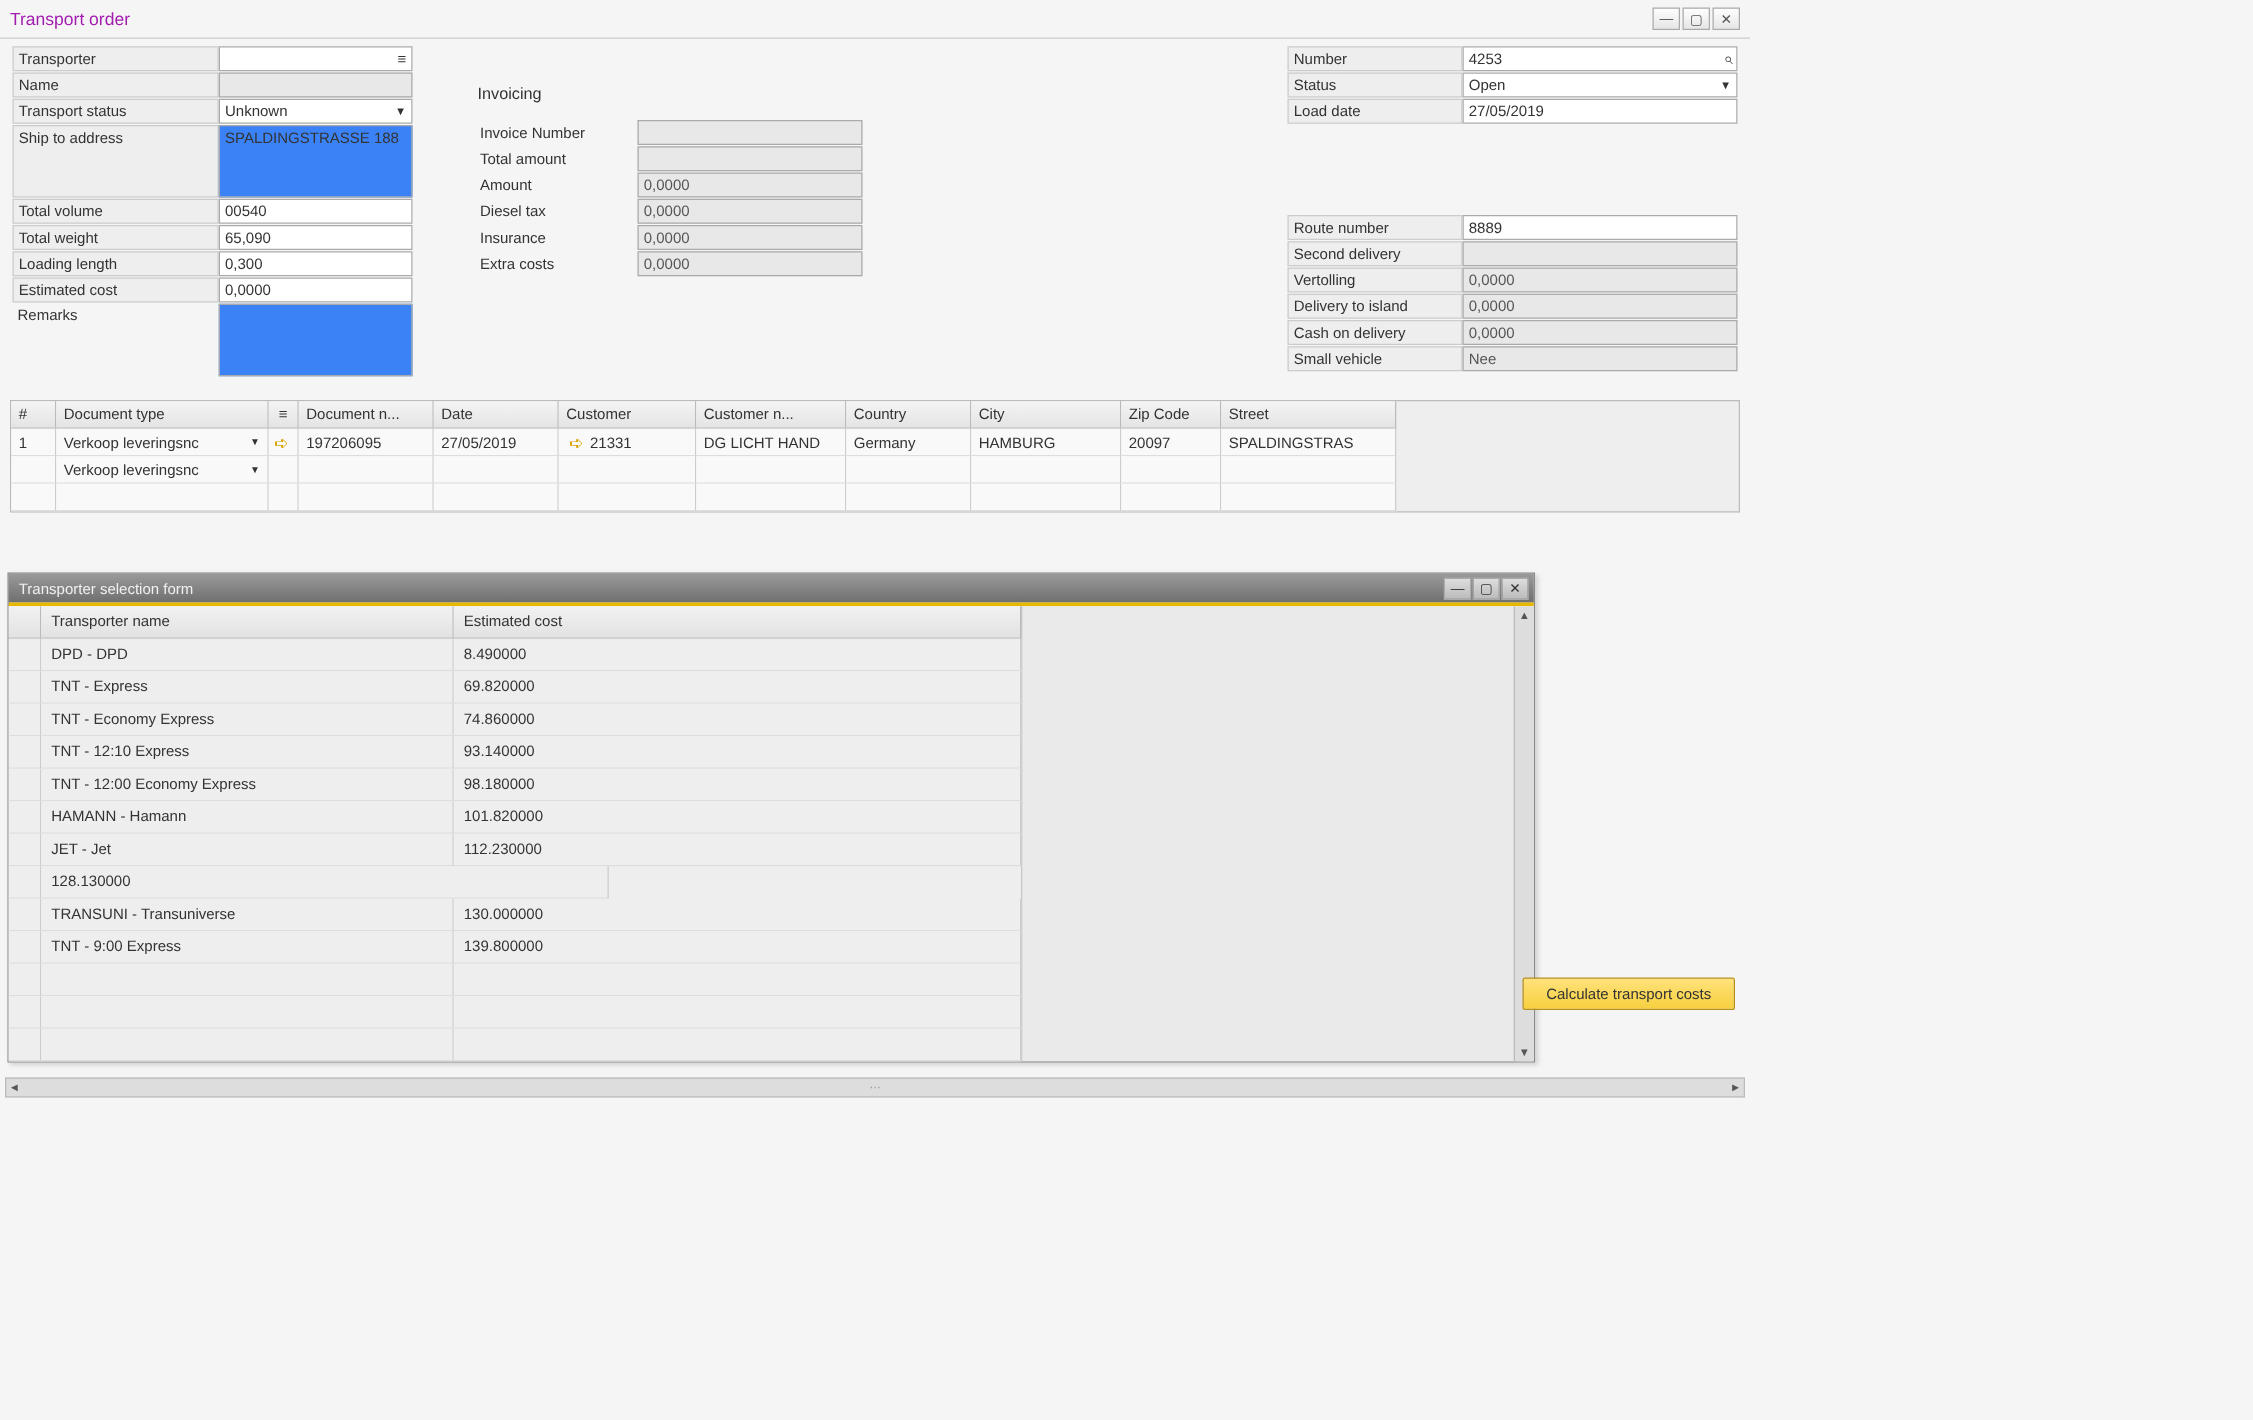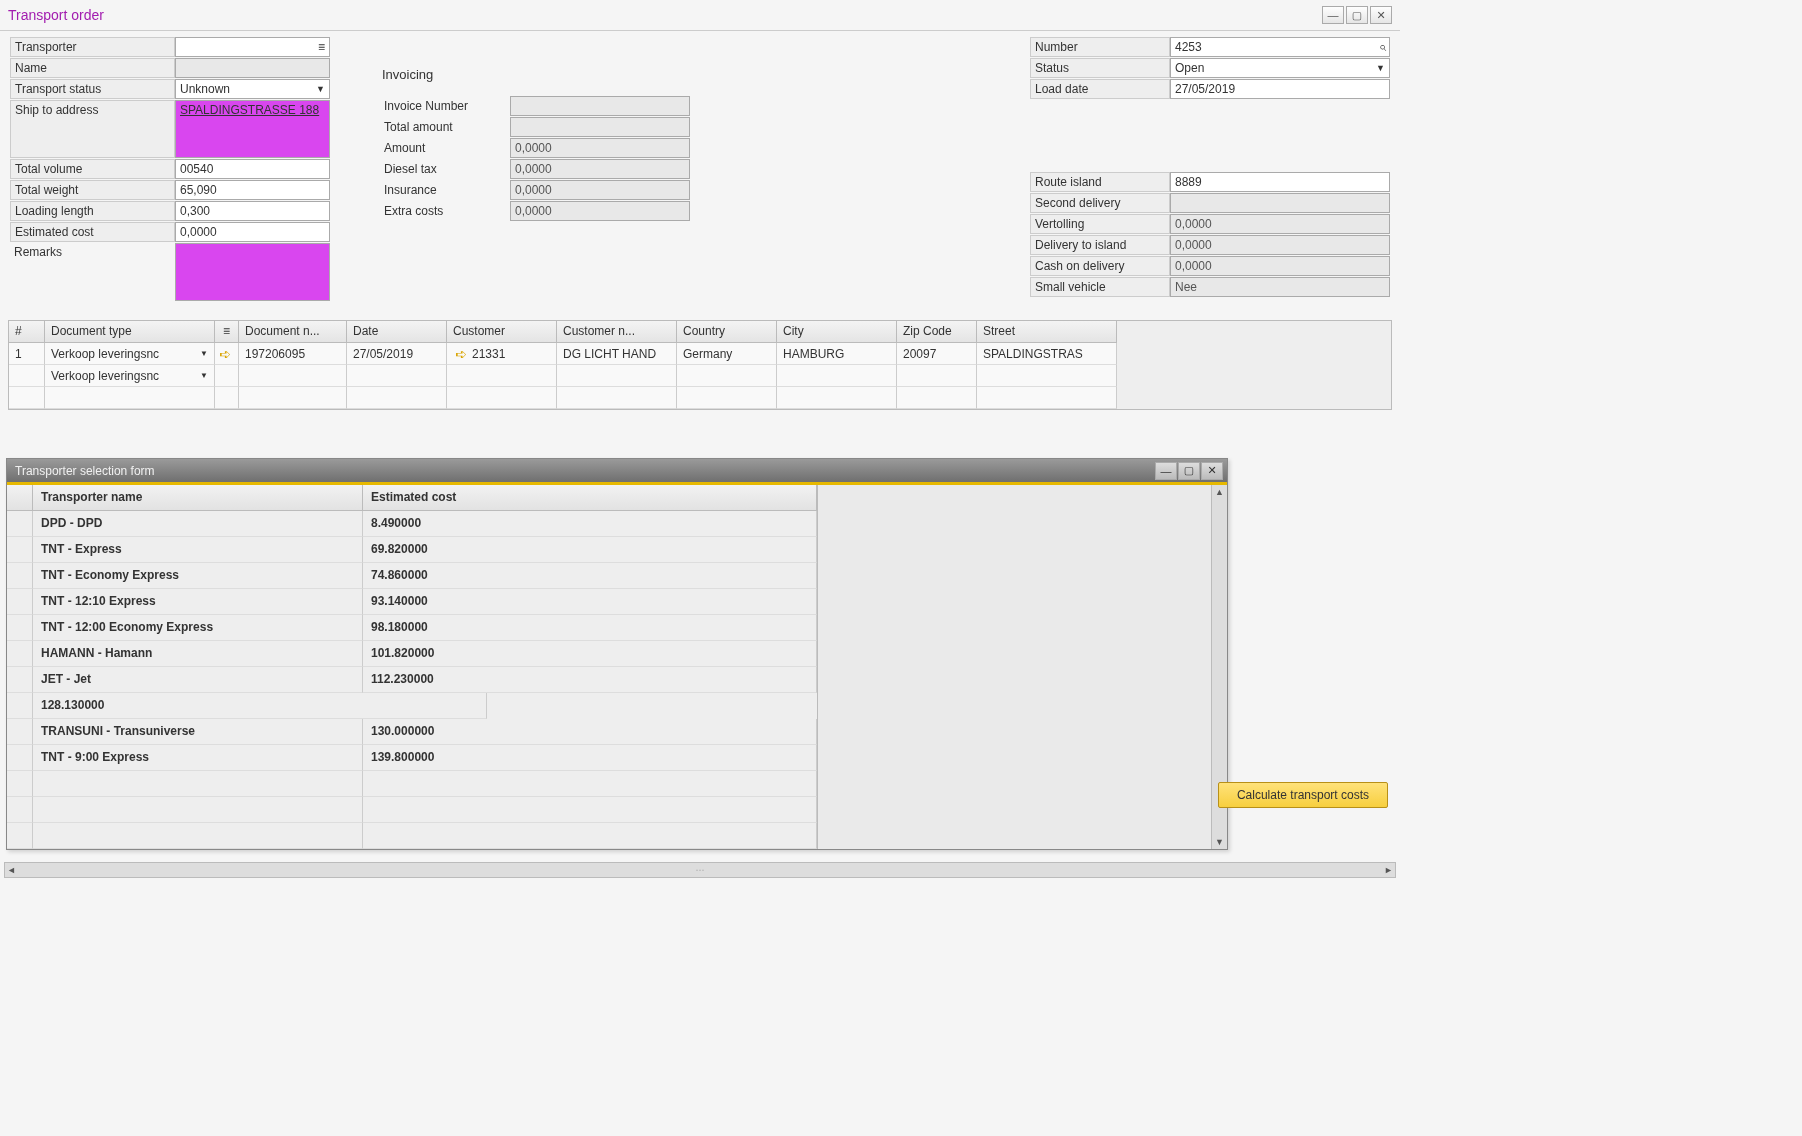--- a/index.html
+++ b/index.html
@@ -100,24 +100,23 @@
     position: absolute;
     right: 3px;
     font-size: 13px;
     color: #333;
     transform: scaleX(-1);
   }
   .textarea {
     flex:1;
     height: 58px;
     border: 1px solid #aaa;
-    background: #d946ef;
+    background: #3b82f6;
     padding: 2px 4px;
     overflow: hidden;
-    text-decoration: underline;
   }
   .section-title {
     font-size: 13px;
     color: #333;
     margin: 30px 0 14px 2px;
     background: transparent;
   }
   .col-mid .section-title { margin-top: 30px;}
   
   .grid {
@@ -190,21 +189,20 @@
   }
   .subgrid {
     flex: 0 0 810px;
     border-right:1px solid #bbb;
     background:#eee;
     max-height: 400px;
   }
   .subgrid-header, .subgrid-row {
     display:flex;
     height:26px;
-    font-weight:bold;
   }
   .subgrid-header .scell {
     background: linear-gradient(#f2f2f2,#e2e2e2);
     border-right:1px solid #bbb;
     border-bottom:1px solid #bbb;
     padding:5px 8px;
   }
   .subgrid-row .scell {
     border-right:1px solid #ccc;
     border-bottom:1px solid #ddd;
@@ -400,21 +398,21 @@
           </div>
     </div>
     <div class="field-row">
       <div class="label">Load date</div>
       <div class="input">
             <span>27/05/2019</span>
           </div>
     </div>
     <div style="height:72px;"></div>
     <div class="field-row">
-      <div class="label">Route island</div>
+      <div class="label">Route number</div>
       <div class="input">
             <span>8889</span>
           </div>
     </div>
     <div class="field-row">
       <div class="label">Second delivery</div>
       <div class="input readonly">
             <span></span>
           </div>
     </div>

